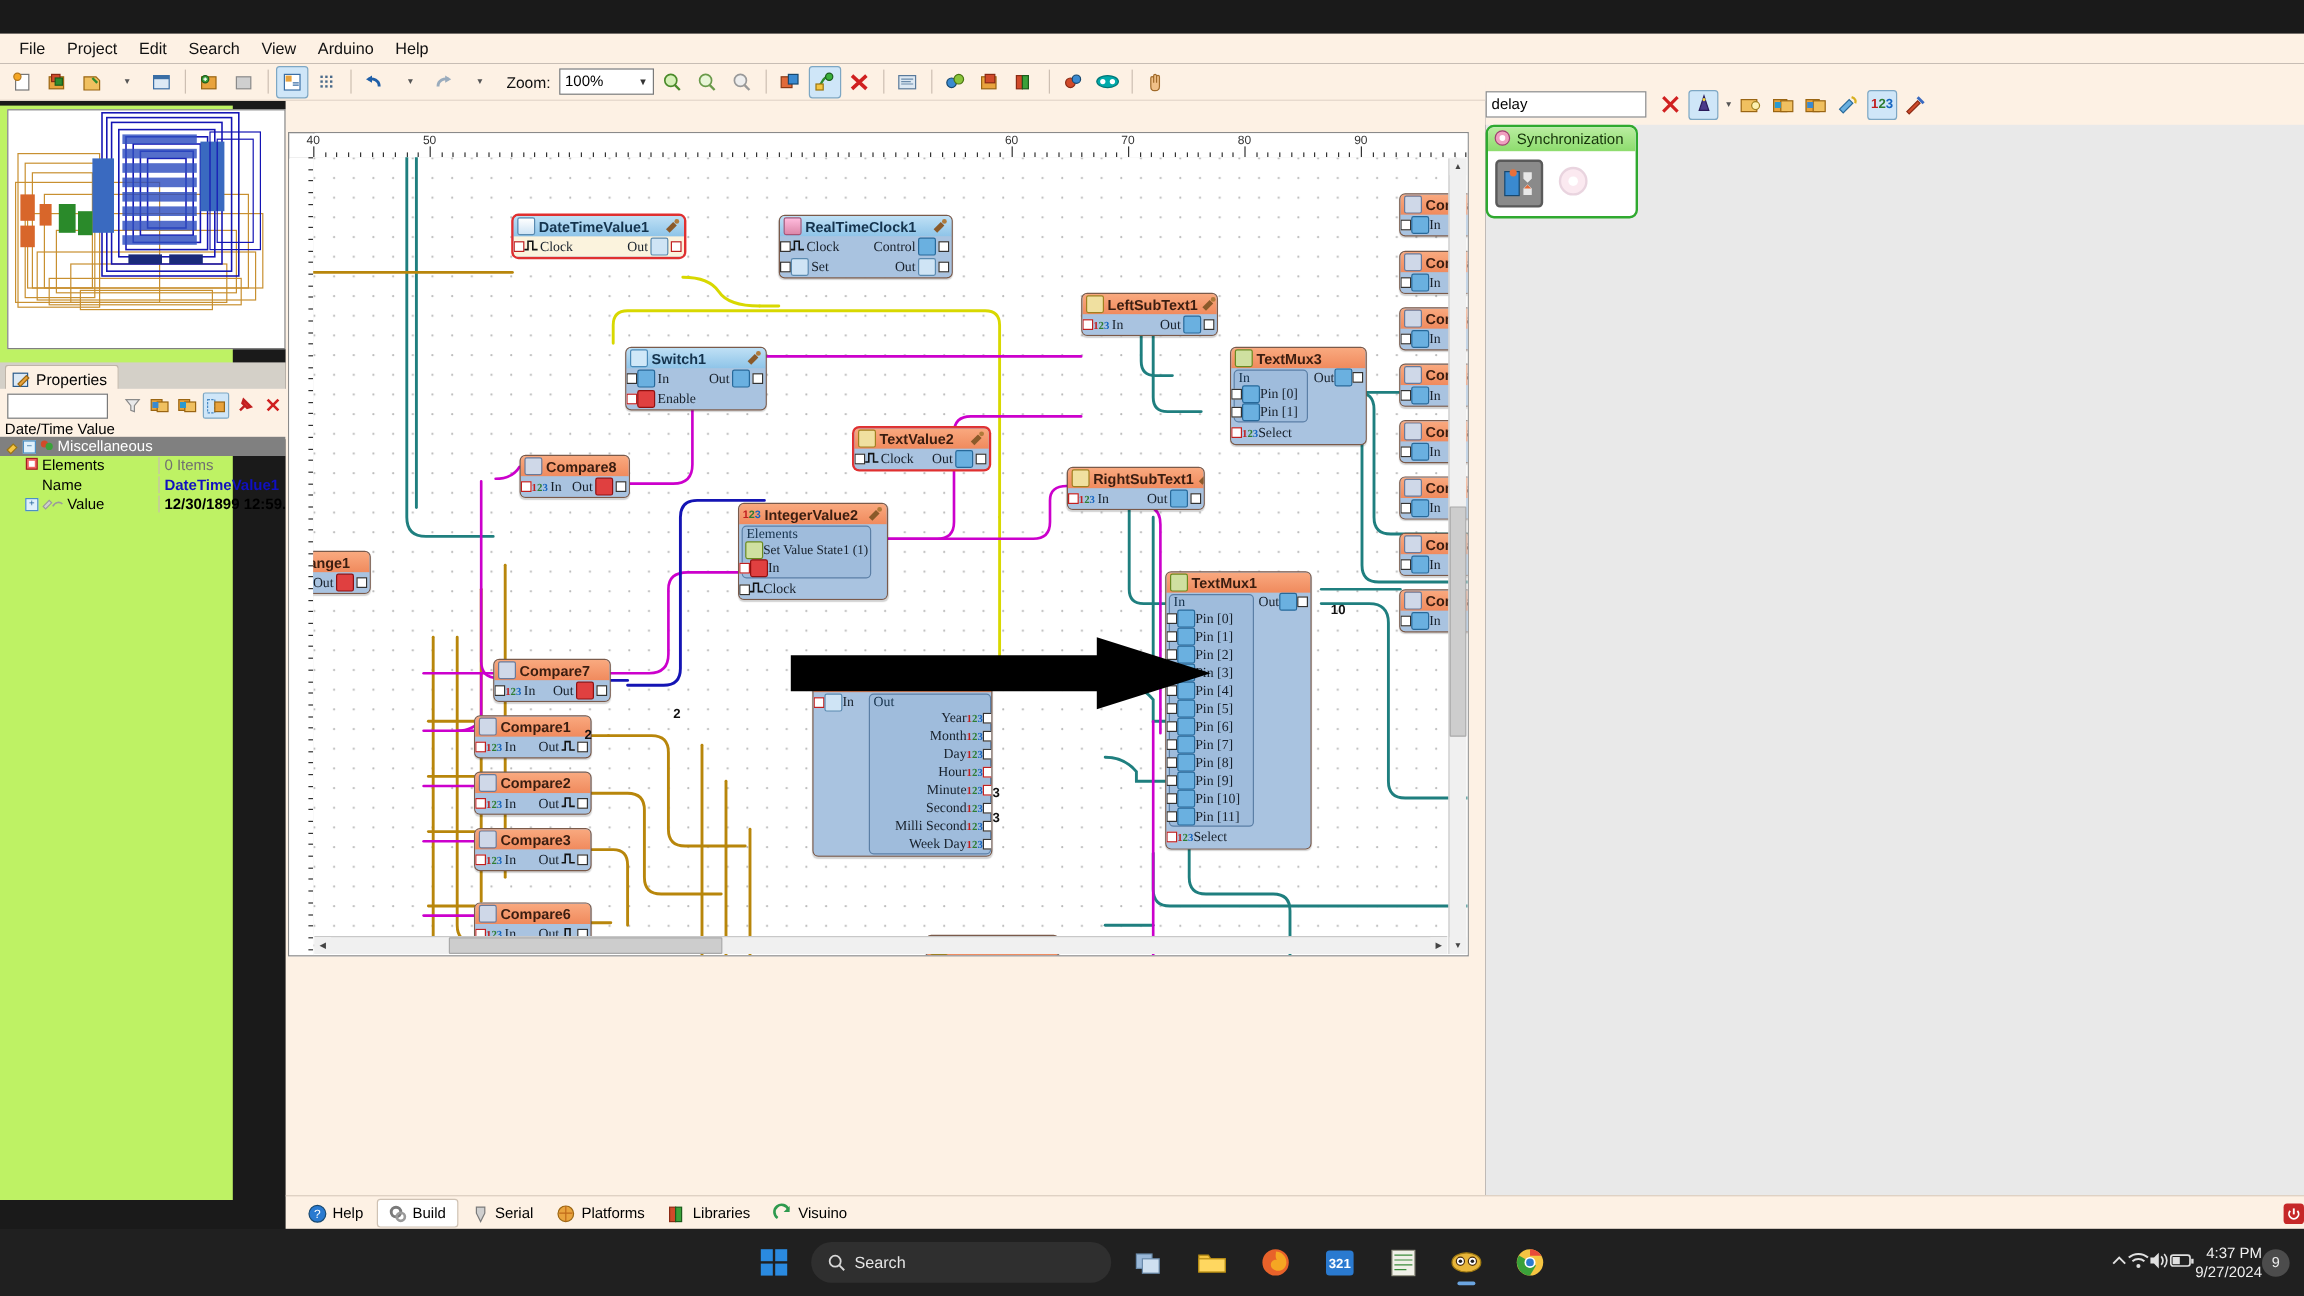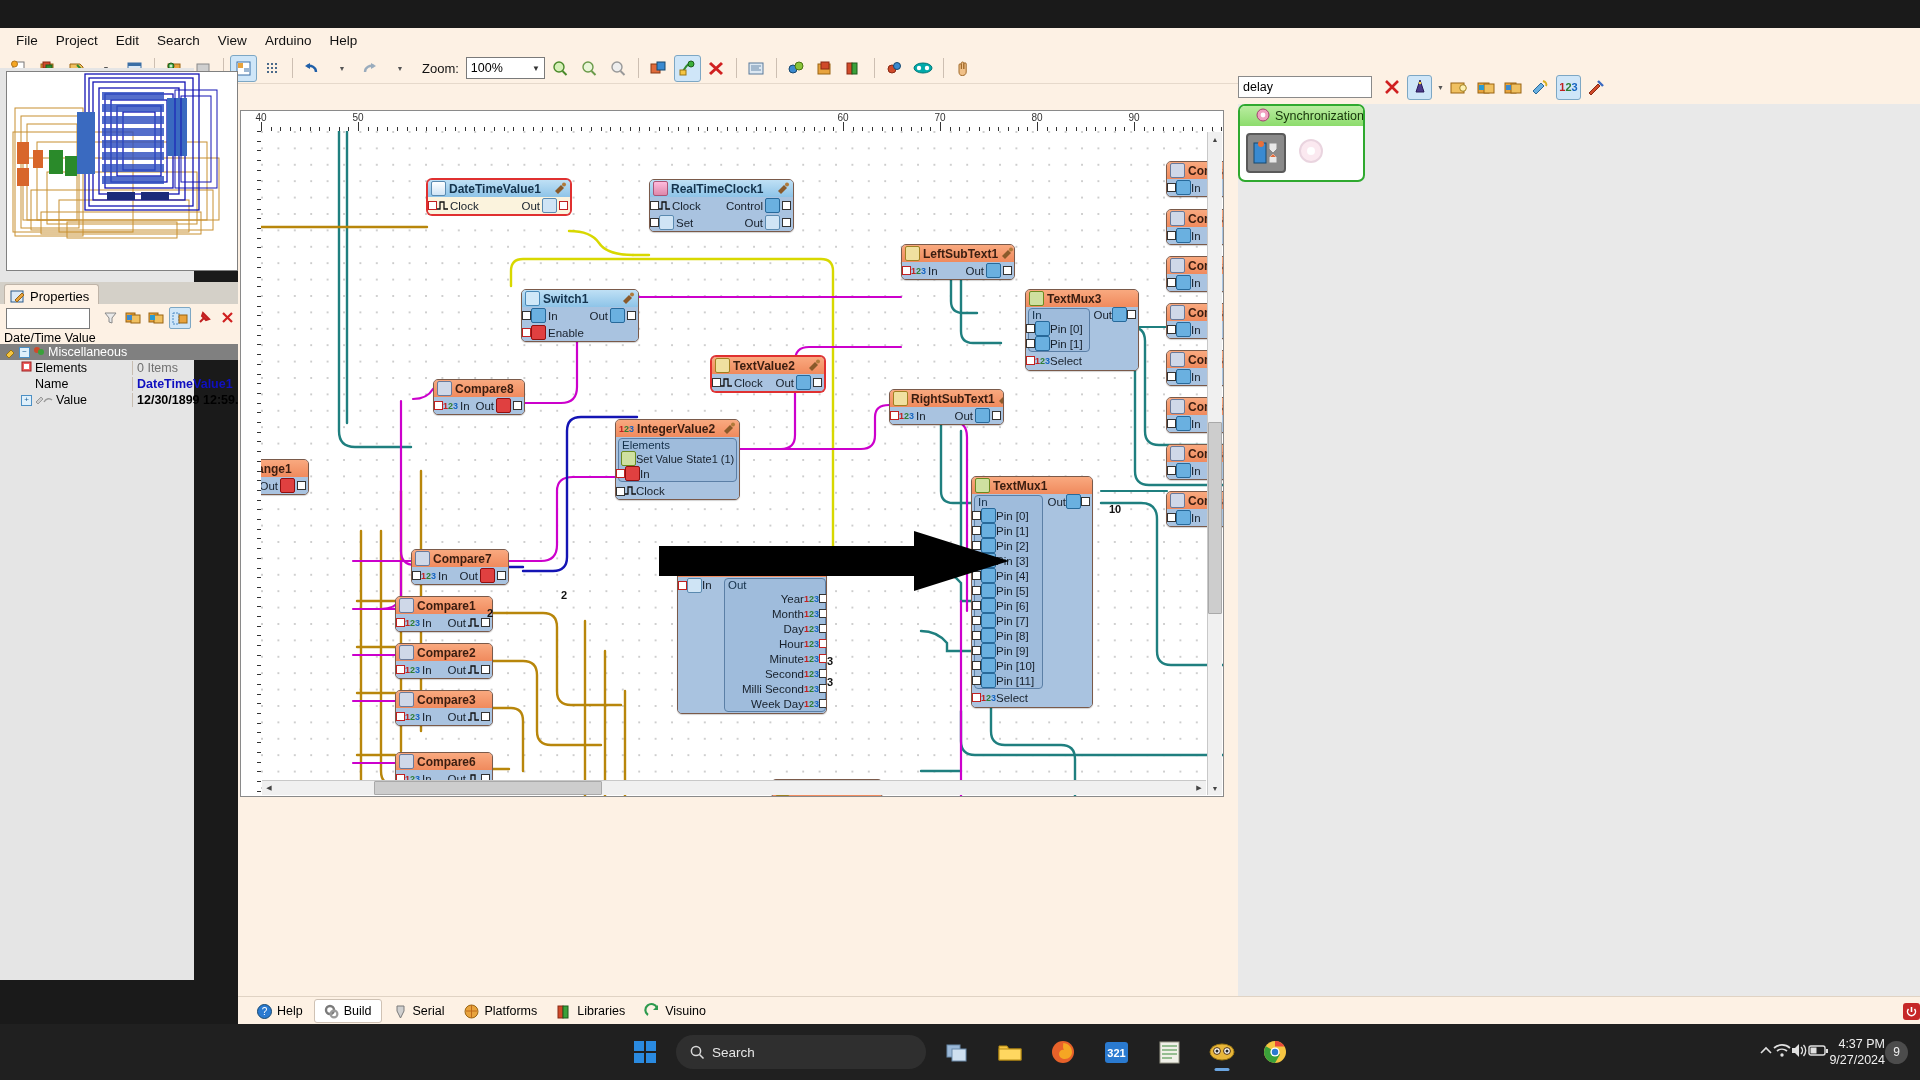--- a/index.html
+++ b/index.html
@@ -26,21 +26,21 @@
   .tbtn{width:25px;height:25px;display:flex;align-items:center;justify-content:center;border:1px solid transparent;border-radius:3px;position:relative;}
   .tbtn.active{background:#cfe6f8;border-color:#7da7c4;}
   .tsep{width:1px;height:20px;background:#cdbfb2;margin:0 4px;}
   .caret{font-size:7px;color:#555;margin-left:1px;}
   .zoom-label{font-size:13px;margin:0 5px 0 7px;color:#111;}
   .zoom-select{width:73px;height:20px;border:1px solid #7a7a7a;background:#fff;font-size:12.5px;
     display:flex;align-items:center;padding-left:4px;justify-content:space-between;}
   .zoom-select .cv{font-size:8px;color:#333;margin-right:4px;}
 
   
-  .leftcol{position:absolute;left:0;top:68px;width:194px;height:912px;background:#e5e5e5;}
+  .leftcol{position:absolute;left:0;top:88px;width:194px;height:912px;background:#bef264;}
   .preview{position:absolute;left:6px;top:3px;width:230px;height:198px;background:#fff;border:1px solid #808080;overflow:hidden;}
   .prev-svg{position:absolute;left:0;top:0;}
   .prop-tabstrip{position:absolute;left:0;top:214px;width:238px;height:24px;background:#d4d0c8;}
   .prop-tab{position:absolute;left:4px;top:2px;height:22px;background:#fdf1e4;border:1px solid #bfb4a8;border-bottom:none;
     border-radius:3px 3px 0 0;display:flex;align-items:center;padding:0 9px 0 5px;gap:5px;}
   .prop-tab .lbl{font-size:13px;}
   .prop-toolbar{position:absolute;left:0;top:236px;width:238px;height:28px;background:#fdf1e4;display:flex;align-items:center;padding:0 3px;}
   .prop-search{width:78px;height:17px;background:#fff;border:1px solid #7a7a7a;margin-left:3px;}
   .prop-tools{margin-left:auto;display:flex;gap:3px;padding-right:4px;}
   .ptool{width:20px;height:20px;display:flex;align-items:center;justify-content:center;border-radius:2px;}
@@ -70,21 +70,21 @@
   .tickmajor{height:9px;} .tickminor{height:4px;}
   .ticklbl{position:absolute;top:1px;font-size:10px;color:#333;transform:translateX(-50%);}
   .vtick{position:absolute;right:0;height:1px;background:#333;}
 
   
   .blk{position:absolute;border:1px solid #7a5a4a;border-radius:5px;overflow:hidden;background:#a9c3e0;box-shadow:0 1px 1px rgba(0,0,0,.18);}
   .blk-hd{height:17px;background:linear-gradient(#f9a97f,#f08a5d);display:flex;align-items:center;gap:3px;padding:0 3px;
     font-size:12px;font-weight:bold;color:#3a1d10;white-space:nowrap;}
   .blk-hd.blue{background:linear-gradient(#bfe0f5,#8ec4e8);color:#14334d;}
   .blk-hd .wr{margin-left:auto;}
-  .blk-body{background:#a9c3e0;padding:0;}
+  .blk-body{background:#a9c3e0;padding:0;font-family:Liberation Serif, serif;}
   .pinrow{height:17px;display:flex;align-items:center;font-size:11.5px;white-space:nowrap;padding:0 2px;color:#17202b;}
   .pin-l{display:flex;align-items:center;gap:2px;}
   .pin-r{margin-left:auto;display:flex;align-items:center;gap:2px;}
   .sock{width:7px;height:7px;border:1px solid #333;background:#fff;flex:0 0 auto;}
   .sock.red{border-color:#c02020;}
   .blk.sel{border:1px solid #e03030;box-shadow:0 0 0 1px #e03030;}
   .blk.cream .blk-body{background:#fbf3dd;}
   .mini{font-size:9px;font-weight:bold;}
   .m1{color:#c02020;}.m2{color:#2e7d32;}.m3{color:#1565c0;}
   .icon-sq{width:13px;height:13px;border-radius:2px;flex:0 0 auto;}
@@ -105,21 +105,21 @@
   .power{position:absolute;right:10px;top:6px;width:17px;height:17px;border-radius:3px;background:#c62828;display:flex;align-items:center;justify-content:center;}
 
   
   .rightpanel{position:absolute;left:1238px;top:84px;width:682px;height:912px;background:#e9e9e9;}
   .rp-top{position:absolute;left:0;top:-14px;width:682px;height:34px;background:#fdf1e4;display:flex;align-items:center;}
   .rp-search{width:128px;height:20px;background:#fff;border:1px solid #8a8a8a;font-size:12.5px;padding-left:4px;display:flex;align-items:center;margin-left:0px;}
   .rp-tools{display:flex;align-items:center;gap:4px;margin-left:8px;}
   .rtool{width:23px;height:23px;display:flex;align-items:center;justify-content:center;border-radius:3px;}
   .rtool.sel{background:#cfe6f8;border:1px solid #7da7c4;}
   .cat-card{position:absolute;left:0;top:20px;width:123px;border:2px solid #2fa92f;border-radius:7px;background:#fff;overflow:hidden;}
-  .cat-hd{height:20px;background:linear-gradient(#b9eda0,#8ddc6d);display:flex;align-items:center;gap:5px;padding:0 16px;font-size:12.5px;color:#16340a;}
+  .cat-hd{height:20px;background:linear-gradient(#b9eda0,#8ddc6d);display:flex;align-items:center;gap:5px;padding:0 5px;font-size:12.5px;color:#16340a;}
   .cat-body{display:flex;gap:7px;padding:7px 6px;}
   .cat-item{width:36px;height:36px;border-radius:4px;display:flex;align-items:center;justify-content:center;}
   .cat-item.sel{background:#8a8a8a;border:2px solid #5a5a5a;}
   .cat-item.dim{opacity:.22;}
 
   
   .taskbar{position:absolute;left:0;top:1024px;width:1920px;height:56px;background:#202020;display:flex;align-items:center;}
   .tb-center{position:absolute;left:50%;transform:translateX(-50%);display:flex;align-items:center;gap:9px;}
   .tk{width:44px;height:44px;display:flex;align-items:center;justify-content:center;border-radius:5px;position:relative;}
   .tk.run:after{content:"";position:absolute;bottom:3px;left:50%;transform:translateX(-50%);width:15px;height:3px;border-radius:2px;background:#6ba5e0;}

